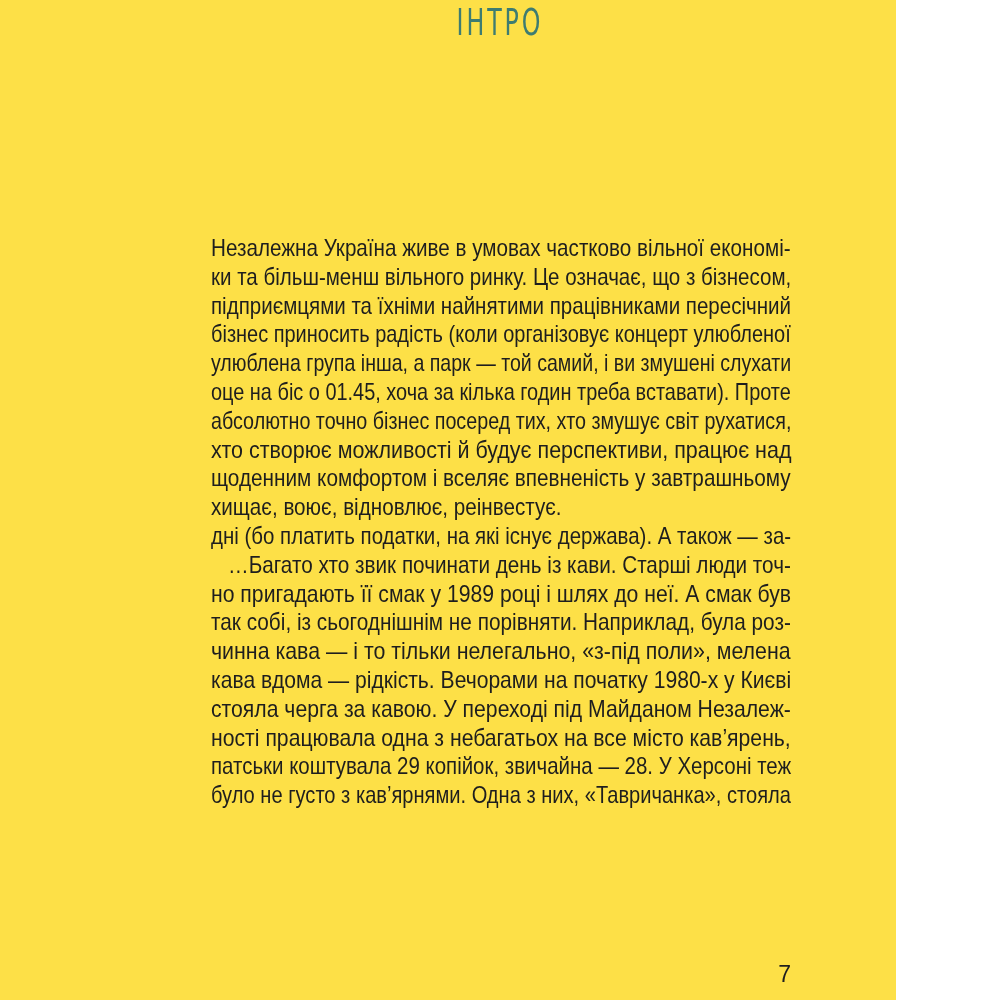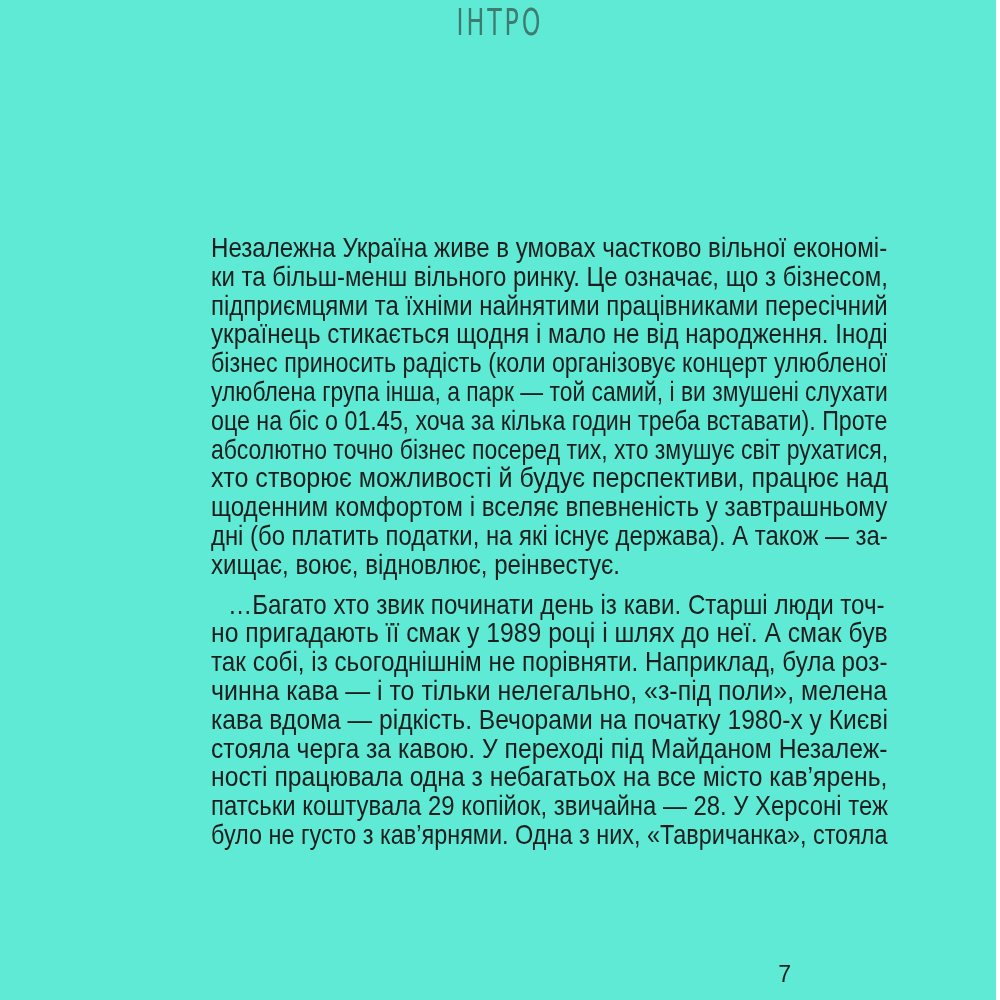--- a/index.html
+++ b/index.html
@@ -2,23 +2,23 @@
 <html><head>
 <meta charset="utf-8">
 <style>
   html, body {
     margin: 0;
     padding: 0;
     background: #ffffff;
   }
   .page {
     position: relative;
-    width: 996px;
+    width: 896px;
     height: 1000px;
-    background: #5eead4;
+    background: #fde047;
     overflow: hidden;
     font-family: "Liberation Sans", sans-serif;
   }
   .chapter-title {
     position: absolute;
     top: 0px;
     left: 0;
     width: 1000px;
     margin: 0;
     text-align: center;
@@ -29,21 +29,21 @@
     letter-spacing: 4px;
     transform: scale(0.72, 1.12);
     transform-origin: 50% 0;
   }
   .text-block {
     position: absolute;
     left: 211px;
     top: 234px;
     width: 580px;
     color: #1E1E1E;
-    font-size: 28px;
+    font-size: 24px;
     line-height: 28.8px;
   }
   .line {
     white-space: nowrap;
     height: 28.8px;
     overflow: visible;
   }
   .line .ltext {
     display: inline-block;
     white-space: nowrap;
@@ -62,30 +62,29 @@
 </head>
 <body>
 
 <div class="page">
   <h1 class="chapter-title">ІНТРО</h1>
 
   <div class="text-block">
       <div class="line"><span class="ltext" style="transform: scaleX(0.860534);">Незалежна Україна живе в умовах частково вільної економі-</span></div>
       <div class="line"><span class="ltext" style="transform: scaleX(0.855457);">ки та більш-менш вільного ринку. Це означає, що з бізнесом,</span></div>
       <div class="line"><span class="ltext" style="transform: scaleX(0.855457);">підприємцями та їхніми найнятими працівниками пересічний</span></div>
-      <div class="line"><span class="ltext" style="transform: scaleX(0.863095);">українець стикається щодня і мало не від народження. Іноді</span></div>
       <div class="line"><span class="ltext" style="transform: scaleX(0.832138);">бізнес приносить радість (коли організовує концерт улюбленої</span></div>
       <div class="line"><span class="ltext" style="transform: scaleX(0.815752);">улюблена група інша, а парк — той самий, і ви змушені слухати</span></div>
       <div class="line"><span class="ltext" style="transform: scaleX(0.829757);">оце на біс о 01.45, хоча за кілька годин треба вставати). Проте</span></div>
       <div class="line"><span class="ltext" style="transform: scaleX(0.82153);">абсолютно точно бізнес посеред тих, хто змушує світ рухатися,</span></div>
       <div class="line"><span class="ltext" style="transform: scaleX(0.895062);">хто створює можливості й будує перспективи, працює над</span></div>
       <div class="line"><span class="ltext" style="transform: scaleX(0.864382);">щоденним комфортом і вселяє впевненість у завтрашньому</span></div>
+      <div class="line"><span class="ltext" style="transform: scaleX(0.860825);">хищає, воює, відновлює, реінвестує.</span></div>
       <div class="line"><span class="ltext" style="transform: scaleX(0.852941);">дні (бо платить податки, на які існує держава). А також — за-</span></div>
-      <div class="line"><span class="ltext" style="transform: scaleX(0.860825);">хищає, воює, відновлює, реінвестує.</span></div>
-      <div class="line" style="padding-left: 17px; margin-top: 11px;"><span class="ltext" style="transform: scaleX(0.862175);">…Багато хто звик починати день із кави. Старші люди точ-</span></div>
+      <div class="line" style="padding-left: 17px;"><span class="ltext" style="transform: scaleX(0.862175);">…Багато хто звик починати день із кави. Старші люди точ-</span></div>
       <div class="line"><span class="ltext" style="transform: scaleX(0.882801);">но пригадають її смак у 1989 році і шлях до неї. А смак був</span></div>
       <div class="line"><span class="ltext" style="transform: scaleX(0.865672);">так собі, із сьогоднішнім не порівняти. Наприклад, була роз-</span></div>
       <div class="line"><span class="ltext" style="transform: scaleX(0.889571);">чинна кава — і то тільки нелегально, «з-під поли», мелена</span></div>
       <div class="line"><span class="ltext" style="transform: scaleX(0.878788);">кава вдома — рідкість. Вечорами на початку 1980-х у Києві</span></div>
       <div class="line"><span class="ltext" style="transform: scaleX(0.882801);">стояла черга за кавою. У переході під Майданом Незалеж-</span></div>
       <div class="line"><span class="ltext" style="transform: scaleX(0.882801);">ності працювала одна з небагатьох на все місто кав’ярень,</span></div>
       <div class="line"><span class="ltext" style="transform: scaleX(0.852941);">патськи коштувала 29 копійок, звичайна — 28. У Херсоні теж</span></div>
       <div class="line"><span class="ltext" style="transform: scaleX(0.836941);">було не густо з кав’ярнями. Одна з них, «Тавричанка», стояла</span></div>
     </div>
 

